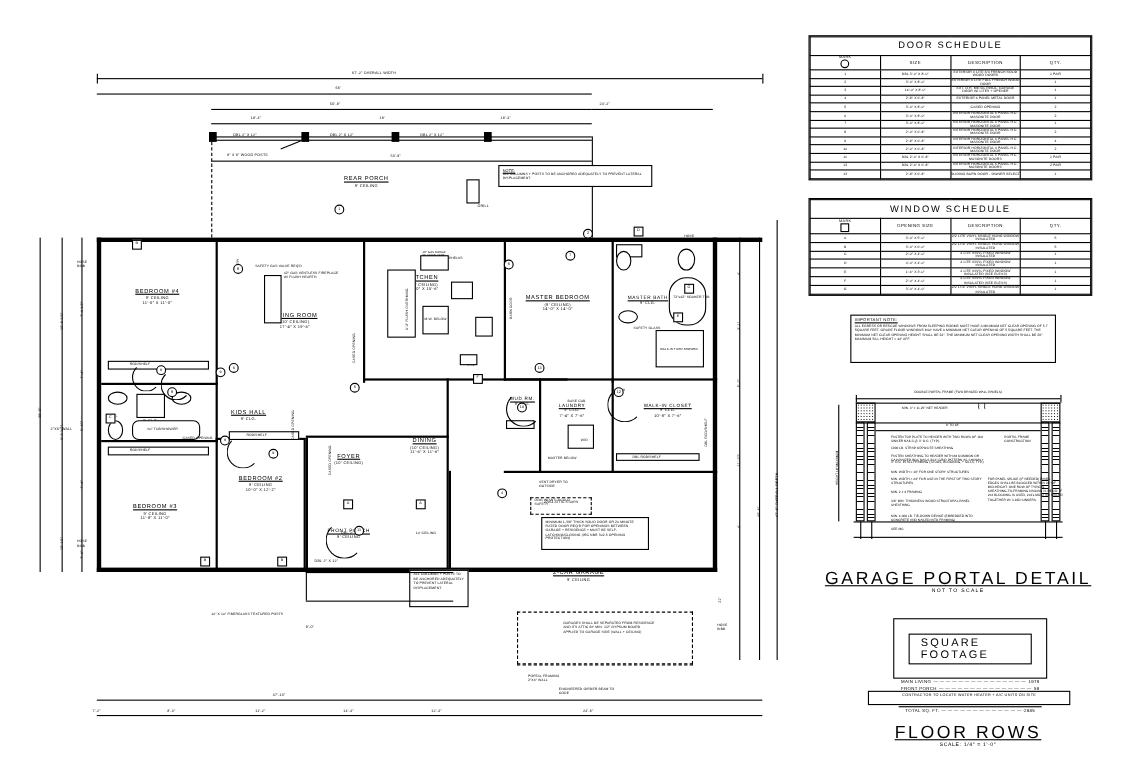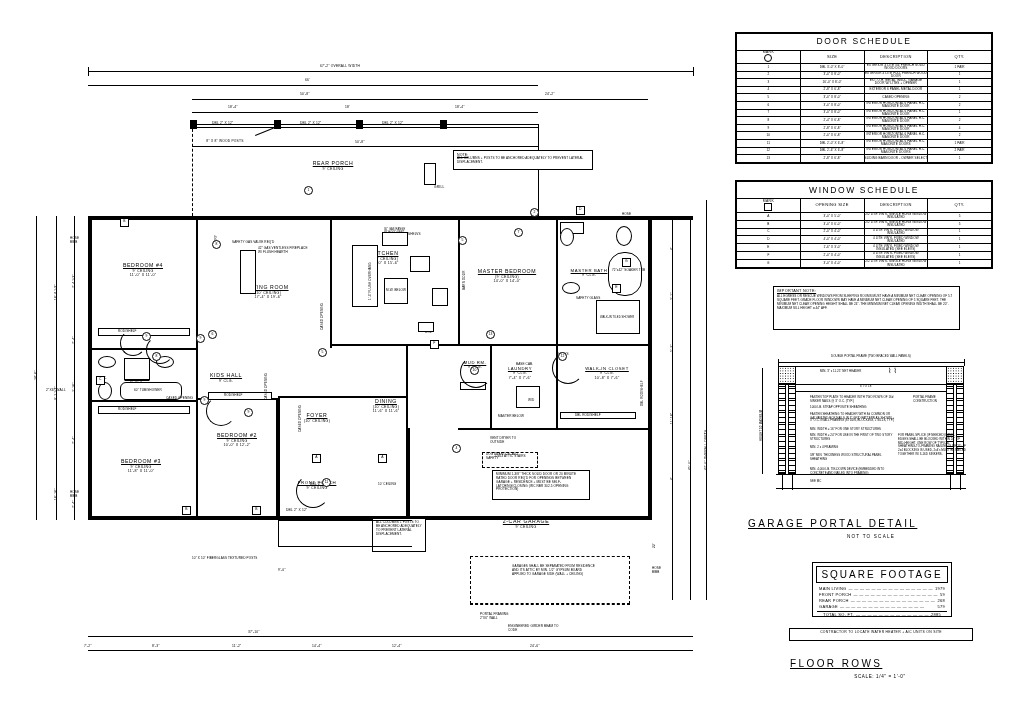--- a/index.html
+++ b/index.html
@@ -43,25 +43,25 @@
         font-size:3.4px;text-align:center;line-height:6px;background:#fff;}
   .marksq{position:absolute;width:6.6px;height:6.6px;border:0.8px solid #000;
         font-size:3.4px;text-align:center;line-height:5.6px;background:#fff;}
   .fix{position:absolute;border:0.8px solid #000;box-sizing:border-box;background:#fff;}
   .fixr{border-radius:50%;}
   .dashb{position:absolute;border:0.8px dashed #000;box-sizing:border-box;}
   .arc{position:absolute;border:0.7px solid #000;border-radius:50%;
        border-right-color:transparent;border-top-color:transparent;}
 
   
-  .bigtitle{position:absolute;font-size:10px;letter-spacing:2.4px;}
+  .bigtitle{position:absolute;text-align:center;font-size:16px;letter-spacing:2.4px;}
   .subtitle{position:absolute;text-align:center;font-size:4.6px;letter-spacing:1.2px;}
   .sqft{position:absolute;border:1px solid #000;background:#fff;box-sizing:border-box;}
-  .sqft .hd{font-size:10px;letter-spacing:2px;text-align:center;border:1px solid #000;
-      margin:3px;padding:2px 0;}
+  .sqft .hd{font-size:10px;letter-spacing:2px;border:1px solid #000;
+      margin:13px;padding:2px 10px;}
   .sqrow{font-size:4px;letter-spacing:.3px;display:flex;padding:0 6px;line-height:1.5;}
   .sqrow .lbl{white-space:nowrap;}
   .sqrow .dots{flex:1;overflow:hidden;white-space:nowrap;padding:0 2px;}
   .sqrow .val{white-space:nowrap;}
   .sqtot{border-top:1px solid #000;margin:1px 4px 0 4px;}
   .cbox{position:absolute;border:1px solid #000;background:#fff;box-sizing:border-box;
         font-size:3.4px;text-align:center;letter-spacing:.3px;line-height:2;}
   .portal{position:absolute;}
   .studcol{position:absolute;border:0.8px solid #000;box-sizing:border-box;
      background:repeating-linear-gradient(0deg,#000 0 0.5px,#fff 0.5px 2.4px);}

